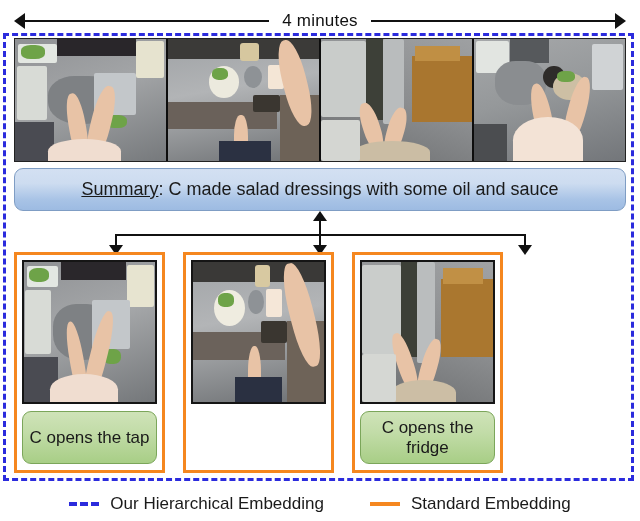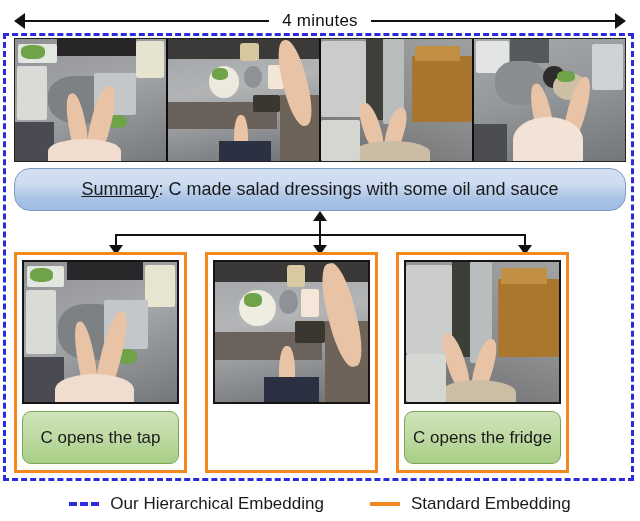--- a/index.html
+++ b/index.html
@@ -96,21 +96,21 @@
   .scene .clutter      { position: absolute; background: #cfd2d4; border-radius: 2px; }
   .scene .phone        { position: absolute; background: #f2e2d2; border-radius: 2px; }
 
   
   #summary-box {
     position: absolute;
     left: 14px; top: 168px;
     width: 612px; height: 43px;
     box-sizing: border-box;
     border: 1px solid #7f9dc4;
-    border-radius: 16px;
+    border-radius: 9px;
     background: linear-gradient(to bottom, #d3e0f2 0%, #cddcf0 35%, #a8c3e6 75%, #9dbbe2 100%);
     display: flex;
     align-items: center;
     justify-content: center;
   }
   #summary-text {
     font-size: 18px;
     color: #1a1a1a;
     white-space: nowrap;
   }
@@ -169,21 +169,21 @@
     width: 0; height: 0;
     border-left: 7px solid transparent;
     border-right: 7px solid transparent;
     border-top: 10px solid #111111;
   }
 
   
   #panels {
     position: absolute;
     left: 14px; top: 252px;
-    width: 555px; height: 221px;
+    width: 489px; height: 221px;
     display: flex;
     gap: 18px;
   }
   .panel {
     flex: 1 1 0;
     border: 3px solid #f5871f;
     box-sizing: border-box;
     background: #ffffff;
     padding: 5px 5px 6px 5px;
     display: flex;

